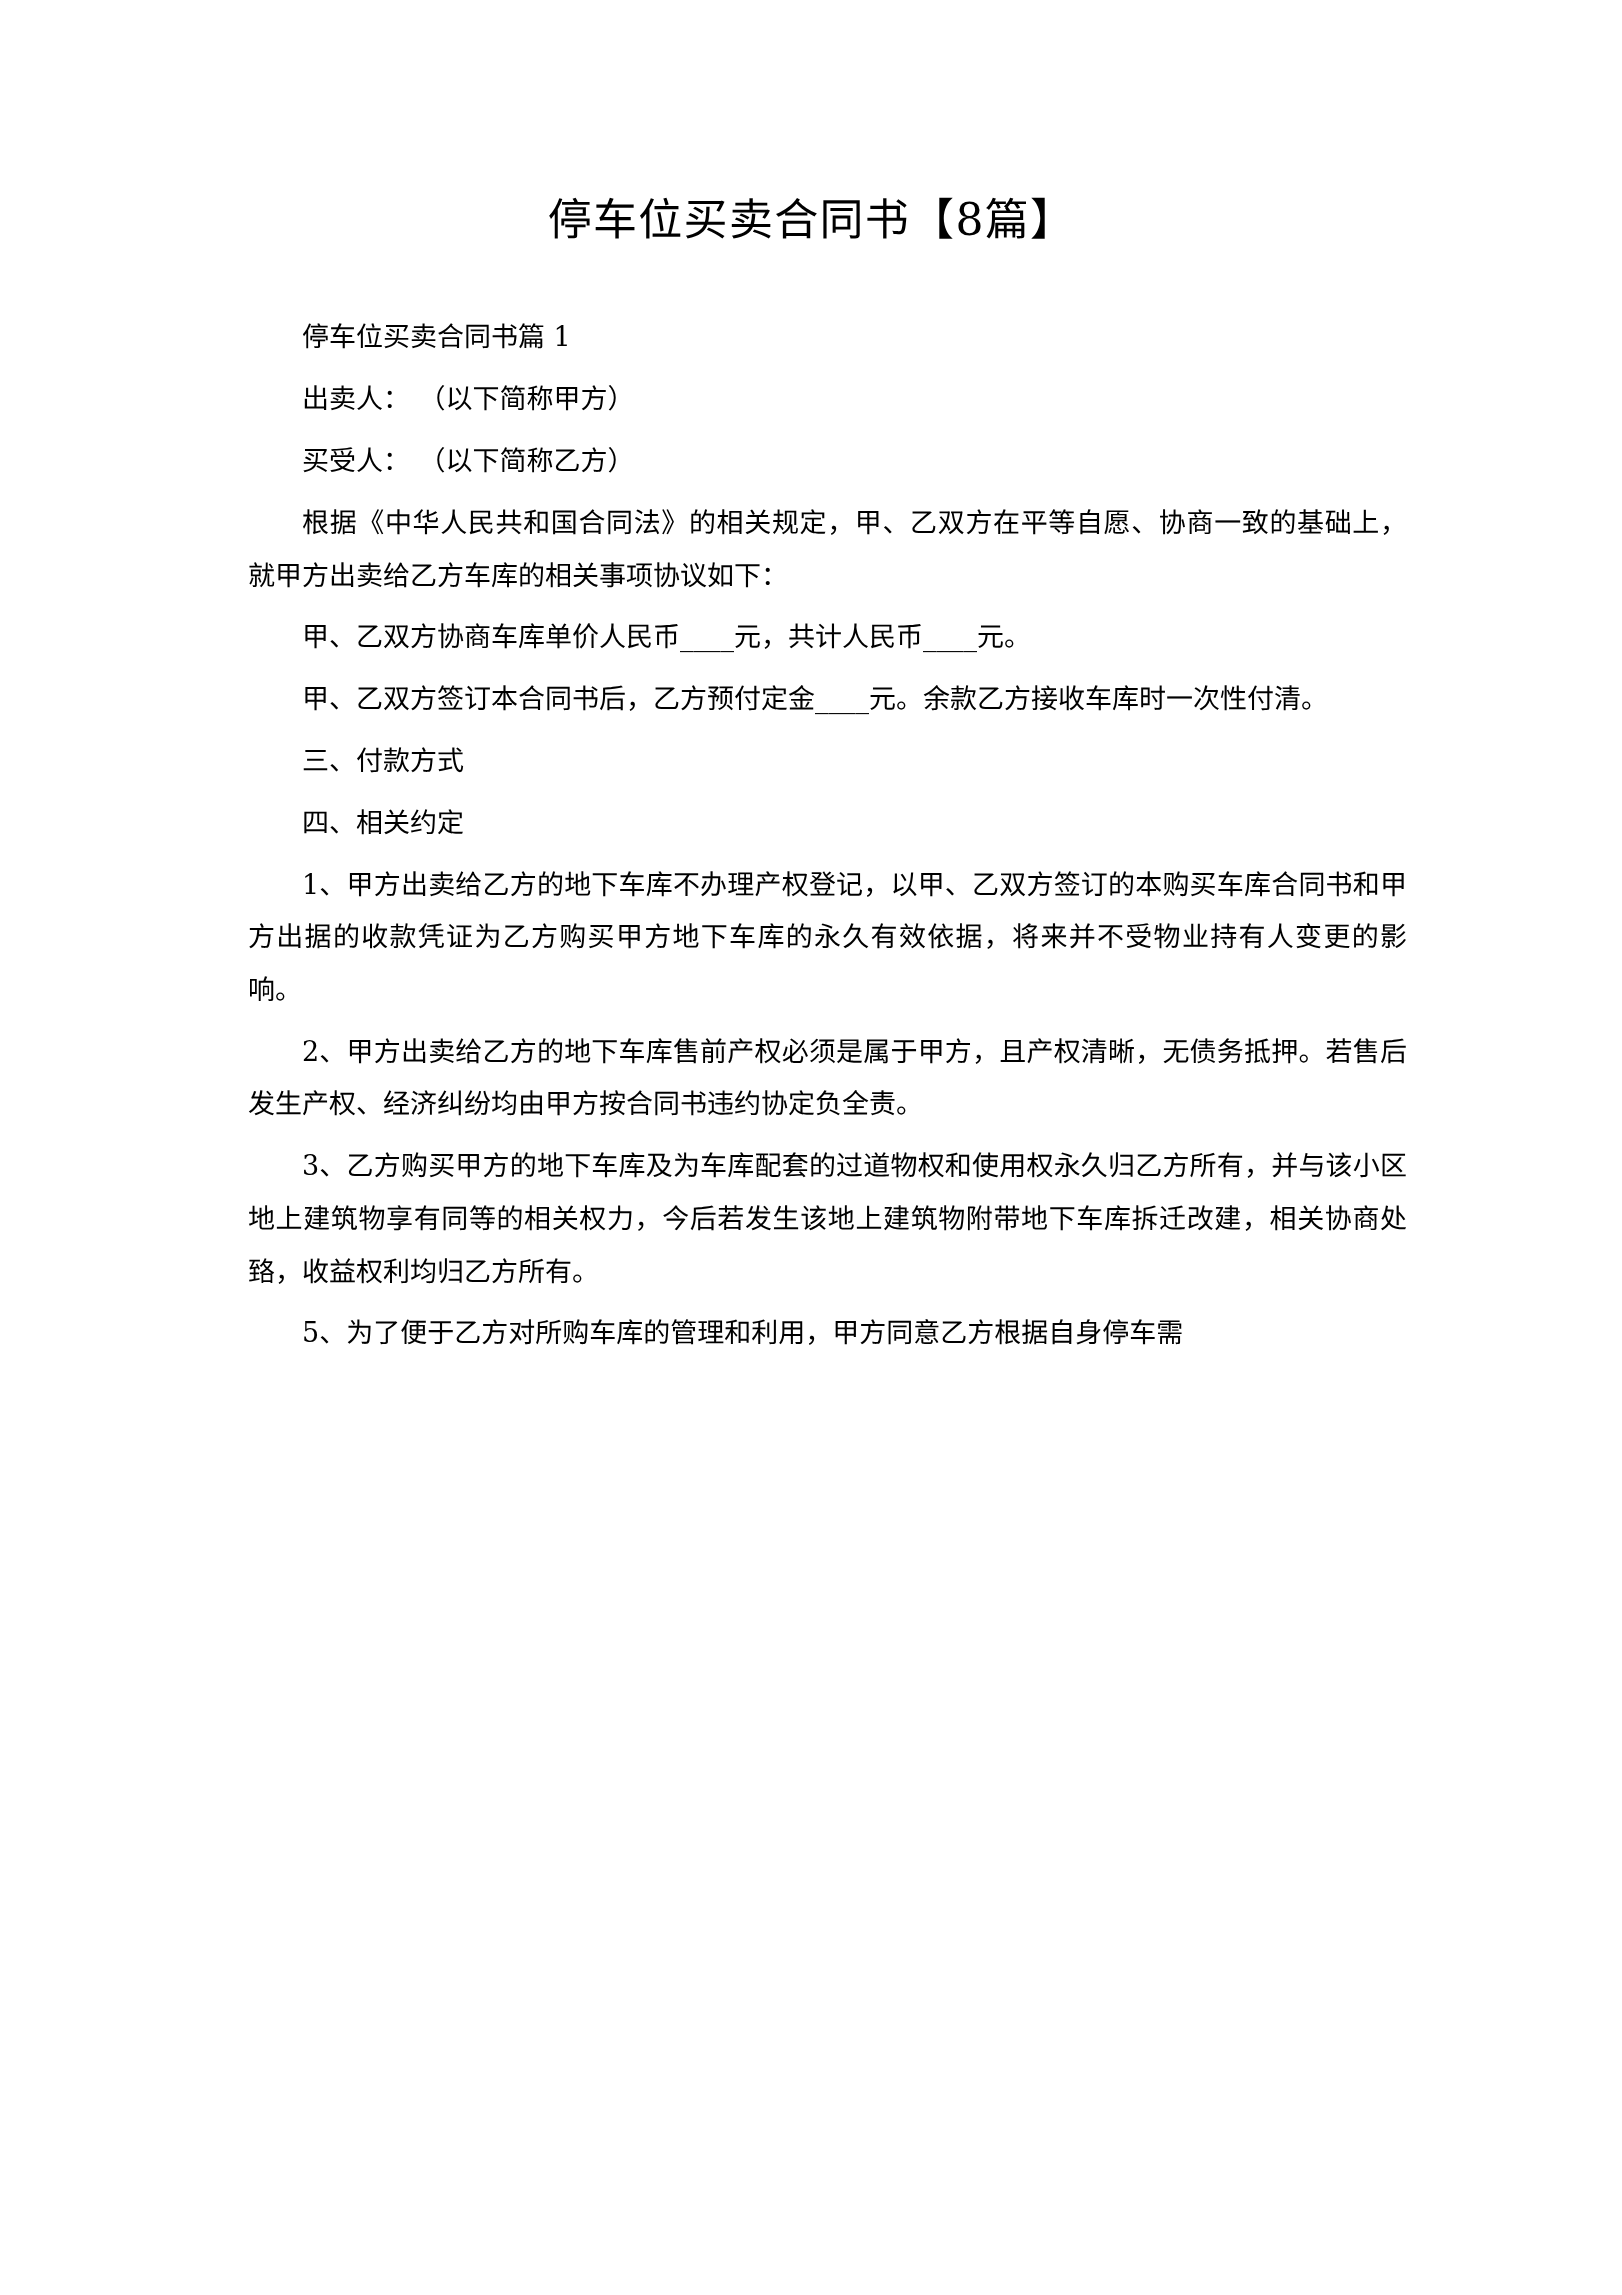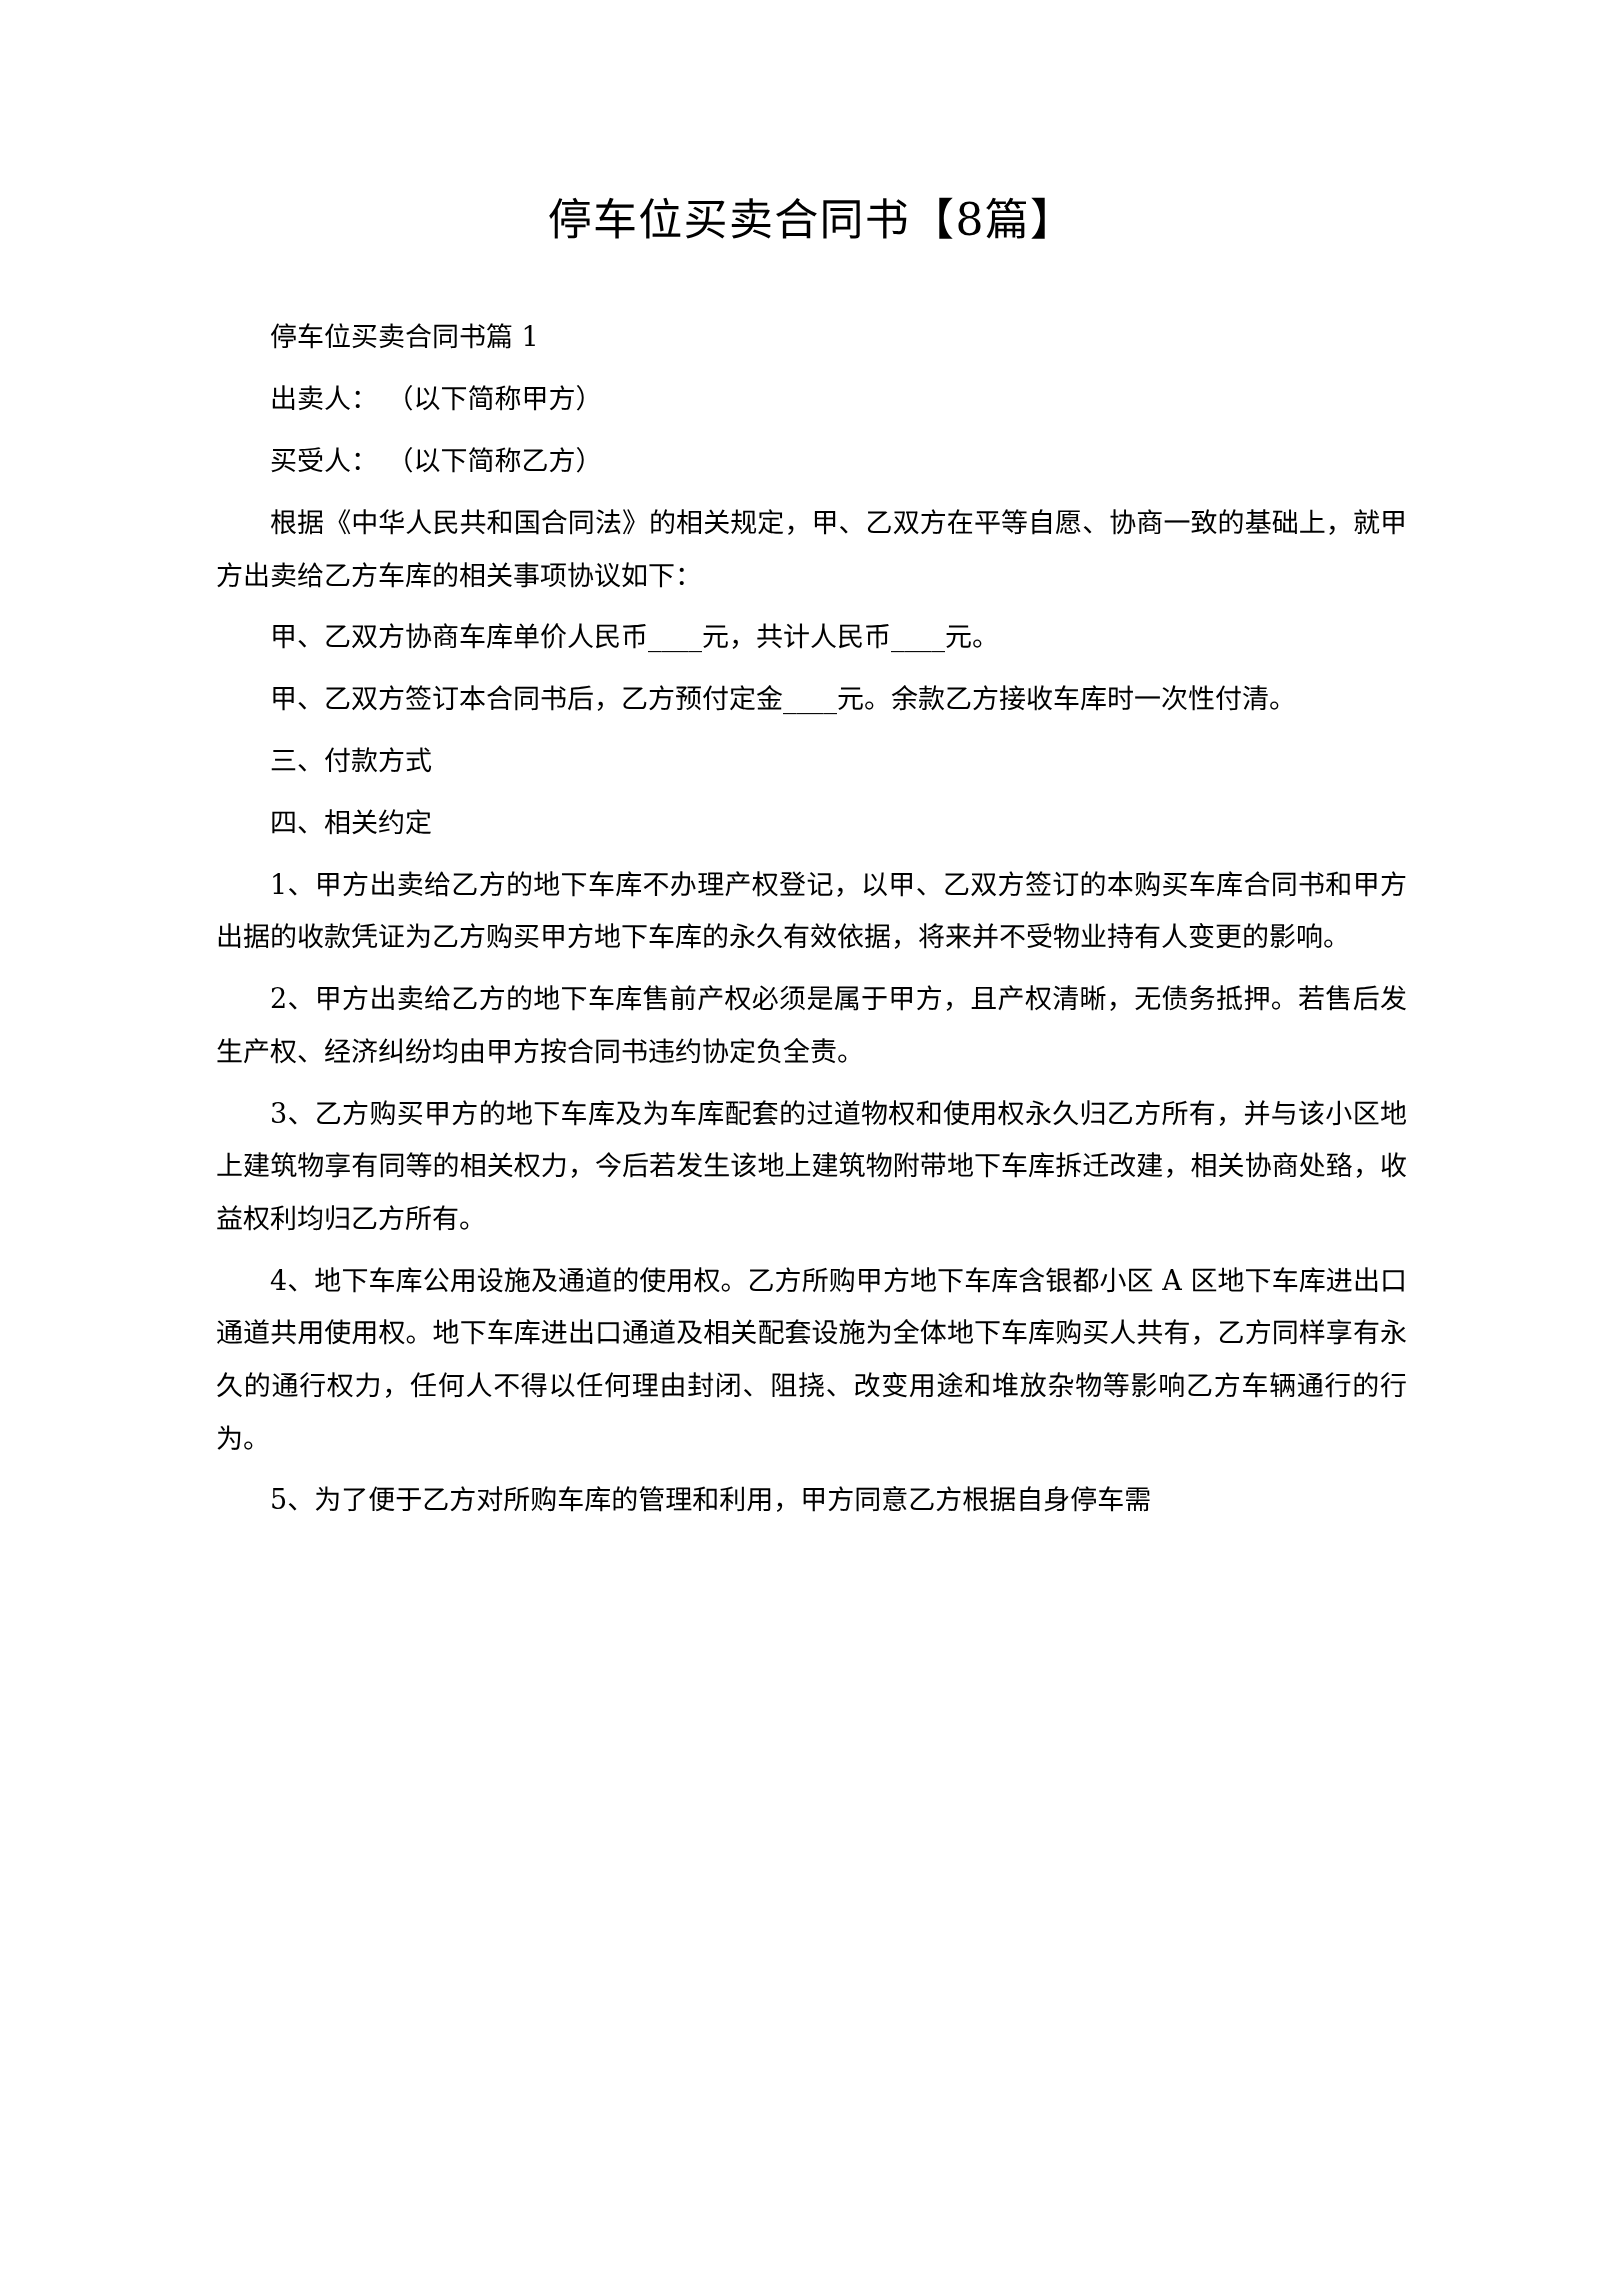--- a/index.html
+++ b/index.html
@@ -29,20 +29,21 @@
     text-align: center;
     letter-spacing: 1.3px;
     line-height: 1.35;
     margin: 26px 0 62px 0;
   }
   .body-text {
     font-size: 27px;
     line-height: 1.95;
     text-align: justify;
     text-justify: inter-ideograph;
+    margin-left: 32px;
   }
   .para {
     margin: 0 0 9.2px 0;
     text-indent: 2em;
   }
 </style>
 </head>
 <body>
 
 <div class="page">
@@ -54,18 +55,17 @@
     <p class="para">出卖人： （以下简称甲方）</p>
     <p class="para">买受人： （以下简称乙方）</p>
     <p class="para">根据《中华人民共和国合同法》的相关规定，甲、乙双方在平等自愿、协商一致的基础上，就甲方出卖给乙方车库的相关事项协议如下：</p>
     <p class="para">甲、乙双方协商车库单价人民币____元，共计人民币____元。</p>
     <p class="para">甲、乙双方签订本合同书后，乙方预付定金____元。余款乙方接收车库时一次性付清。</p>
     <p class="para">三、付款方式</p>
     <p class="para">四、相关约定</p>
     <p class="para">1、甲方出卖给乙方的地下车库不办理产权登记，以甲、乙双方签订的本购买车库合同书和甲方出据的收款凭证为乙方购买甲方地下车库的永久有效依据，将来并不受物业持有人变更的影响。</p>
     <p class="para">2、甲方出卖给乙方的地下车库售前产权必须是属于甲方，且产权清晰，无债务抵押。若售后发生产权、经济纠纷均由甲方按合同书违约协定负全责。</p>
     <p class="para">3、乙方购买甲方的地下车库及为车库配套的过道物权和使用权永久归乙方所有，并与该小区地上建筑物享有同等的相关权力，今后若发生该地上建筑物附带地下车库拆迁改建，相关协商处臵，收益权利均归乙方所有。</p>
-    <p class="para">4、地下车库公用设施及通道的使用权。乙方所购甲方地下车库含银都小区 A 区地下车库进出口通道共用使用权。地下车库进出口通道及相关配套设施为全体地下车库购买人共有，乙方同样享有永久的通行权力，任何人不得以任何理由封闭、阻挠、改变用途和堆放杂物等影响乙方车辆通行的行为。</p>
     <p class="para">5、为了便于乙方对所购车库的管理和利用，甲方同意乙方根据自身停车需</p>
   </div>
 
 </div>
 
 
 </body></html>

